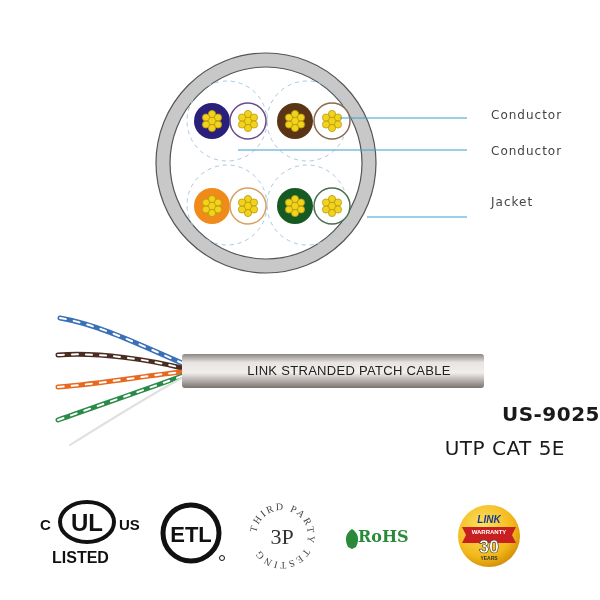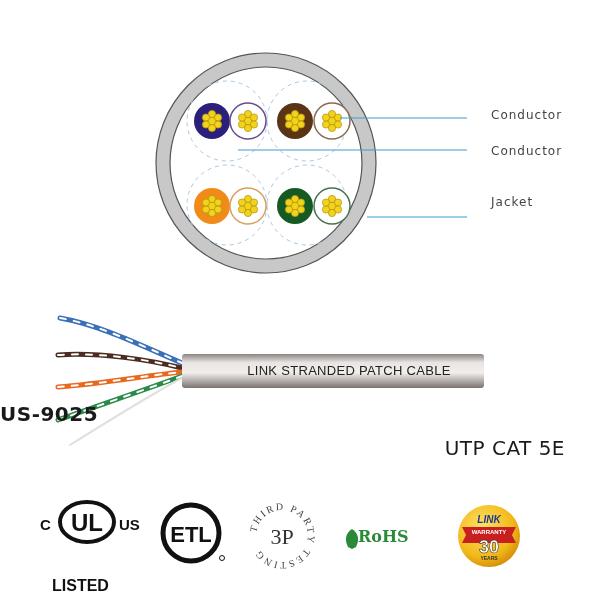--- a/index.html
+++ b/index.html
@@ -1,19 +1,19 @@
 <!DOCTYPE html>
 <html><head>
 <meta charset="utf-8">
 <style>
   html, body { margin: 0; padding: 0; background: #ffffff; }
   body { width: 600px; height: 600px; position: relative; overflow: hidden; font-family: "Liberation Sans", sans-serif; }
   .abs { position: absolute; }
   .label { position: absolute; font-size: 12px; color: #444; letter-spacing: 1px; font-family: "DejaVu Sans", sans-serif; }
-  .model { position: absolute; left: 0; width: 600px; text-align: left; top: 402px; font-size: 20px; font-weight: bold; color: #1a1a1a; font-family: "DejaVu Sans", sans-serif; letter-spacing: 0.5px; }
+  .model { position: absolute; left: 0; width: 600px; text-align: right; top: 402px; font-size: 20px; font-weight: bold; color: #1a1a1a; font-family: "DejaVu Sans", sans-serif; letter-spacing: 0.5px; }
   .sub { position: absolute; left: 0; width: 565px; text-align: right; top: 436px; font-size: 20px; color: #1a1a1a; font-family: "DejaVu Sans", sans-serif; letter-spacing: 0.5px; }
   .cable-text { position: absolute; left: 182px; top: 358px; width: 334px; height: 26px; line-height: 26px; text-align: center; font-size: 13px; color: #222; letter-spacing: 0.3px; font-family: "Liberation Sans", sans-serif; }
   .ul-c, .ul-us { position: absolute; font-weight: bold; font-size: 15px; color: #111; font-family: "Liberation Sans", sans-serif; }
   .ul-listed { position: absolute; font-weight: bold; font-size: 16px; color: #111; font-family: "Liberation Sans", sans-serif; }
 </style>
 </head>
 <body>
 
 <svg class="abs" style="left:0;top:0" width="600" height="300" viewBox="0 0 600 300">
   <defs>
@@ -100,21 +100,21 @@
 
 <div>
 
   <div>
     <span class="ul-c" style="left:40px;top:516px;">C</span>
     <svg class="abs" style="left:56px;top:500px" width="62" height="44" viewBox="0 0 62 44">
       <ellipse cx="31" cy="22" rx="27" ry="20" fill="none" stroke="#111" stroke-width="4"></ellipse>
       <text x="31" y="31" text-anchor="middle" font-family="Liberation Sans, sans-serif" font-weight="bold" font-size="24" fill="#111">UL</text>
     </svg>
     <span class="ul-us" style="left:119px;top:516px;">US</span>
-    <span class="ul-listed" style="left:52px;top:577px;text-align:center;">LISTED</span>
+    <span class="ul-listed" style="left:52px;top:549px;text-align:center;">LISTED</span>
   </div>
 
   <svg class="abs" style="left:158px;top:500px" width="70" height="66" viewBox="0 0 70 66">
     <circle cx="33" cy="33" r="28" fill="none" stroke="#111" stroke-width="5"></circle>
     <text x="33" y="42" text-anchor="middle" font-family="Liberation Sans, sans-serif" font-weight="bold" font-size="22" fill="#111">ETL</text>
     <circle cx="64" cy="58" r="2.5" fill="none" stroke="#111" stroke-width="1"></circle>
   </svg>
 
   <svg class="abs" style="left:246px;top:500px" width="72" height="72" viewBox="0 0 72 72">
     <defs>

